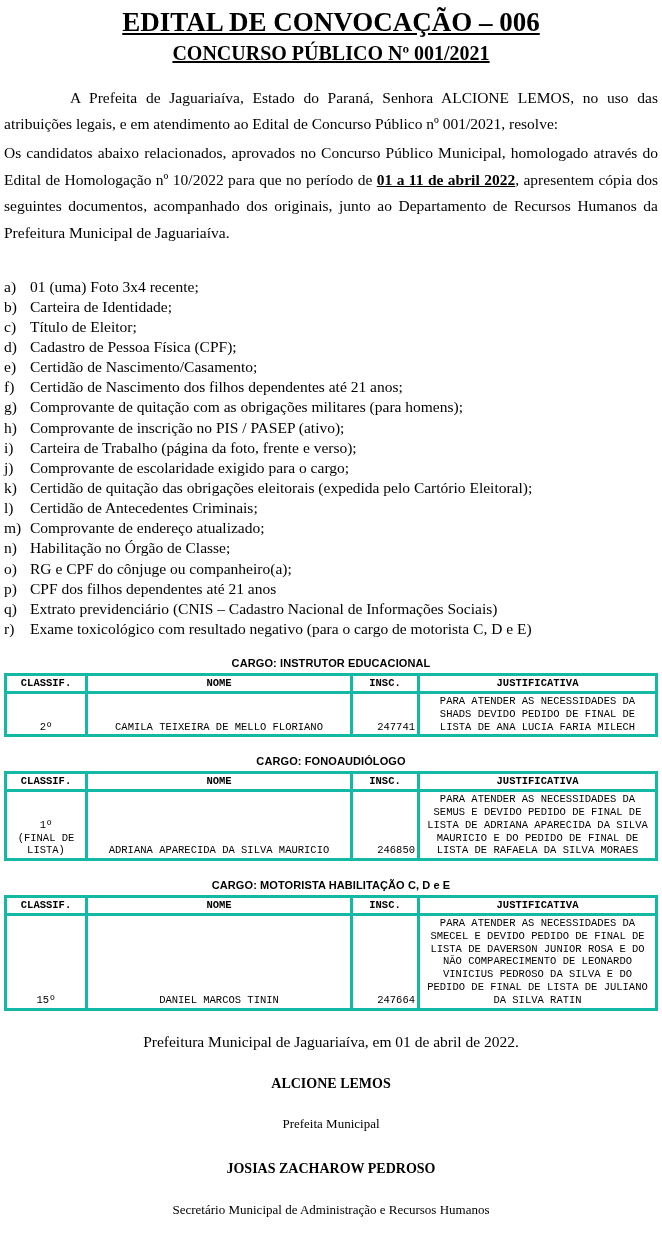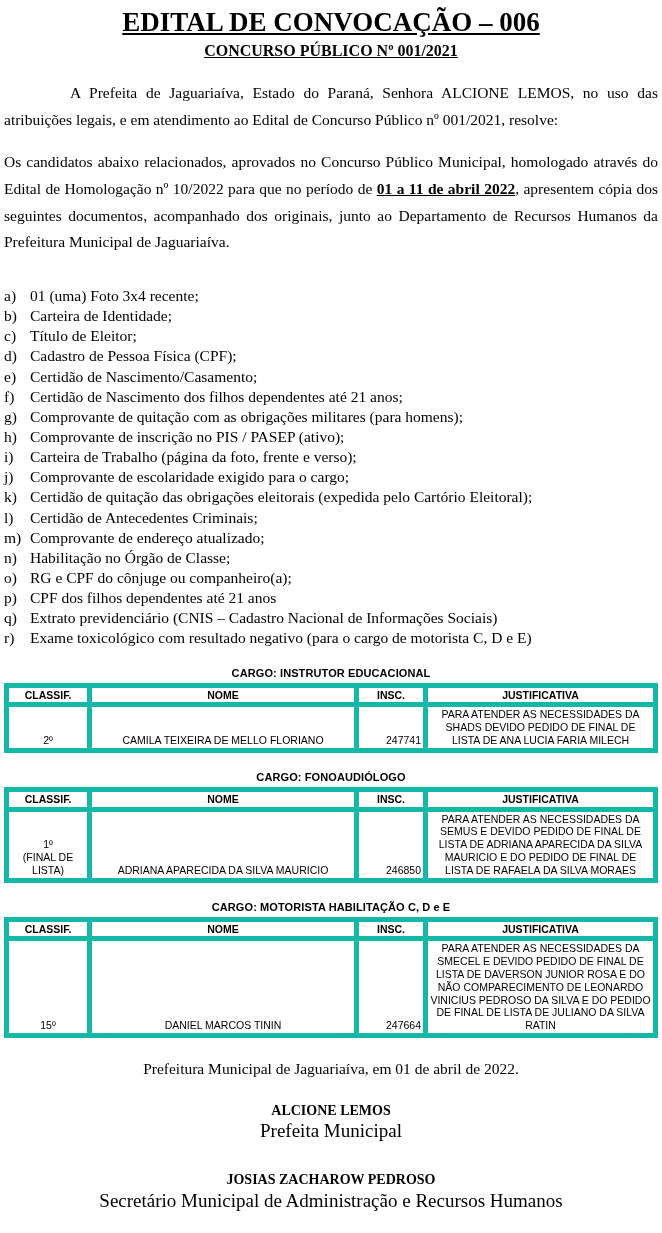--- a/index.html
+++ b/index.html
@@ -21,21 +21,21 @@
   .title-1 {
     text-align: center;
     font-size: 27px;
     font-weight: bold;
     text-decoration: underline;
     line-height: 1.1;
     margin: 2px 0 0 0;
   }
   .title-2 {
     text-align: center;
-    font-size: 16px;
+    font-size: 20px;
     font-weight: bold;
     text-decoration: underline;
     line-height: 1.15;
     margin: 4px 0 0 0;
   }
   .para {
     font-size: 15.5px;
     text-align: justify;
     line-height: 1.72;
     margin: 0;
@@ -45,21 +45,21 @@
     text-indent: 66px;
   }
   .convocar {
     text-align: center;
     font-size: 23px;
     font-weight: bold;
     text-decoration: underline;
     margin: 14px 0 10px 0;
   }
   .para-body {
-    margin-top: 16px;
+    margin-top: 2px;
   }
   .bold {
     font-weight: bold;
     text-decoration: underline;
   }
   .doc-list {
     margin: 30px 0 0 0;
     padding: 0;
     list-style: none;
     font-size: 15.5px;
@@ -87,24 +87,25 @@
   }
   table.cand {
     border-collapse: collapse;
     width: 654px;
     margin: 0 auto;
     font-family: "Liberation Sans", sans-serif;
     font-size: 10.5px;
     table-layout: fixed;
   }
   table.cand th, table.cand td {
-    border: 5px solid #14b8a6;
+    border: 3px solid #14b8a6;
     padding: 1px 2px;
     vertical-align: bottom;
     line-height: 1.22;
+    font-family: Liberation Mono, monospace;
   }
   table.cand th {
     text-align: center;
     font-weight: bold;
     vertical-align: middle;
     padding: 1px 2px;
   }
   .col-classif { width: 74px; text-align: center; }
   .col-nome    { width: 258px; }
   .col-insc    { width: 60px; text-align: right; }
@@ -119,21 +120,22 @@
   .sign-block {
     text-align: center;
     margin-top: 24px;
     line-height: 1.25;
   }
   .sign-name {
     font-size: 14px;
     font-weight: bold;
   }
   .sign-role {
-    font-size: 19px;
+    font-size: 13px;
+    margin-top: 24px;
   }
   .sign-block.second {
     margin-top: 28px;
   }
 </style>
 </head>
 <body>
 
 <div class="page">
 

